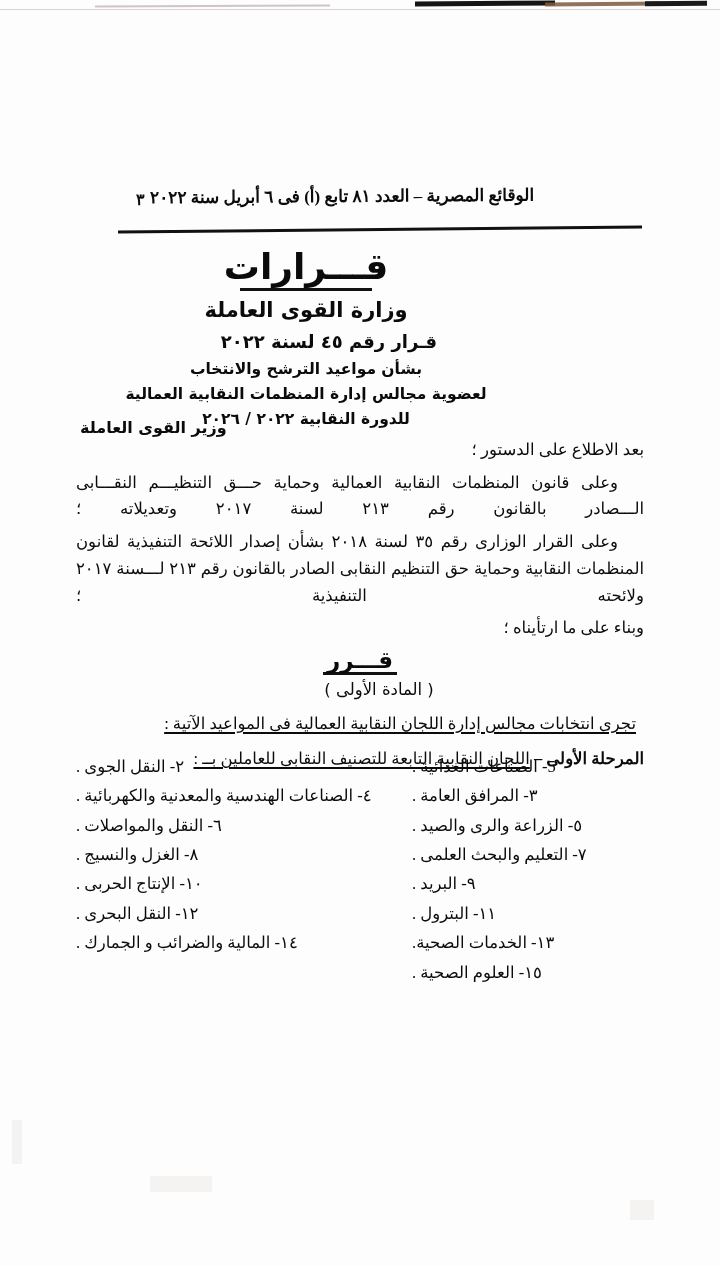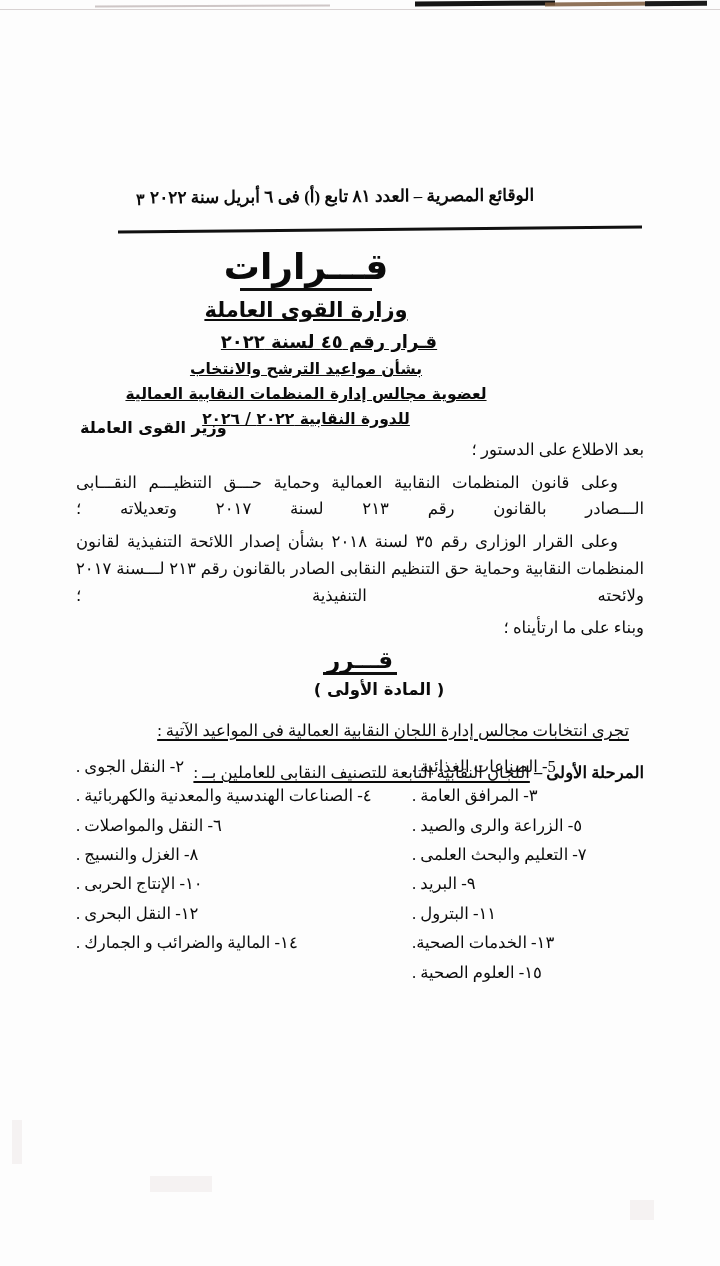--- a/index.html
+++ b/index.html
@@ -112,21 +112,20 @@
     transform: rotate(-0.55deg);
   }
 
   
   .masthead {
     position: absolute;
     top: 248px;
     left: 0;
     width: 612px;
     text-align: center;
-    text-decoration: underline;
   }
   .decisions-title {
     display: inline-block;
     font-family: "DejaVu Sans", "Liberation Sans", sans-serif;
     font-size: 36px;
     font-weight: 700;
     letter-spacing: 1px;
     line-height: 1.05;
     padding: 0 4px;
   }
@@ -212,39 +211,39 @@
   }
   .resolve-underline {
     width: 74px;
     height: 3px;
     background: #111;
     margin: 0 auto 3px auto;
   }
   .article-label {
     font-family: "DejaVu Sans", "Liberation Sans", sans-serif;
     font-size: 16.5px;
-    font-weight: 700;
+    font-weight: 400;
     line-height: 1.5;
     margin-left: 38px;
   }
 
   
   .article-body {
     position: absolute;
     top: 702px;
     left: 76px;
     width: 568px;
   }
   .u-line {
     font-size: 16.5px;
     line-height: 1.66;
     text-decoration: underline;
     text-underline-offset: 3px;
     text-decoration-thickness: 1.5px;
-    margin: 15px;
+    margin: 8px;
     text-align: right;
   }
   .stage-line {
     font-size: 16.5px;
     line-height: 1.66;
     margin: 0 0 6px 0;
     text-align: right;
     font-weight: 700;
   }
   .stage-line .stage-name { text-decoration: none; }

